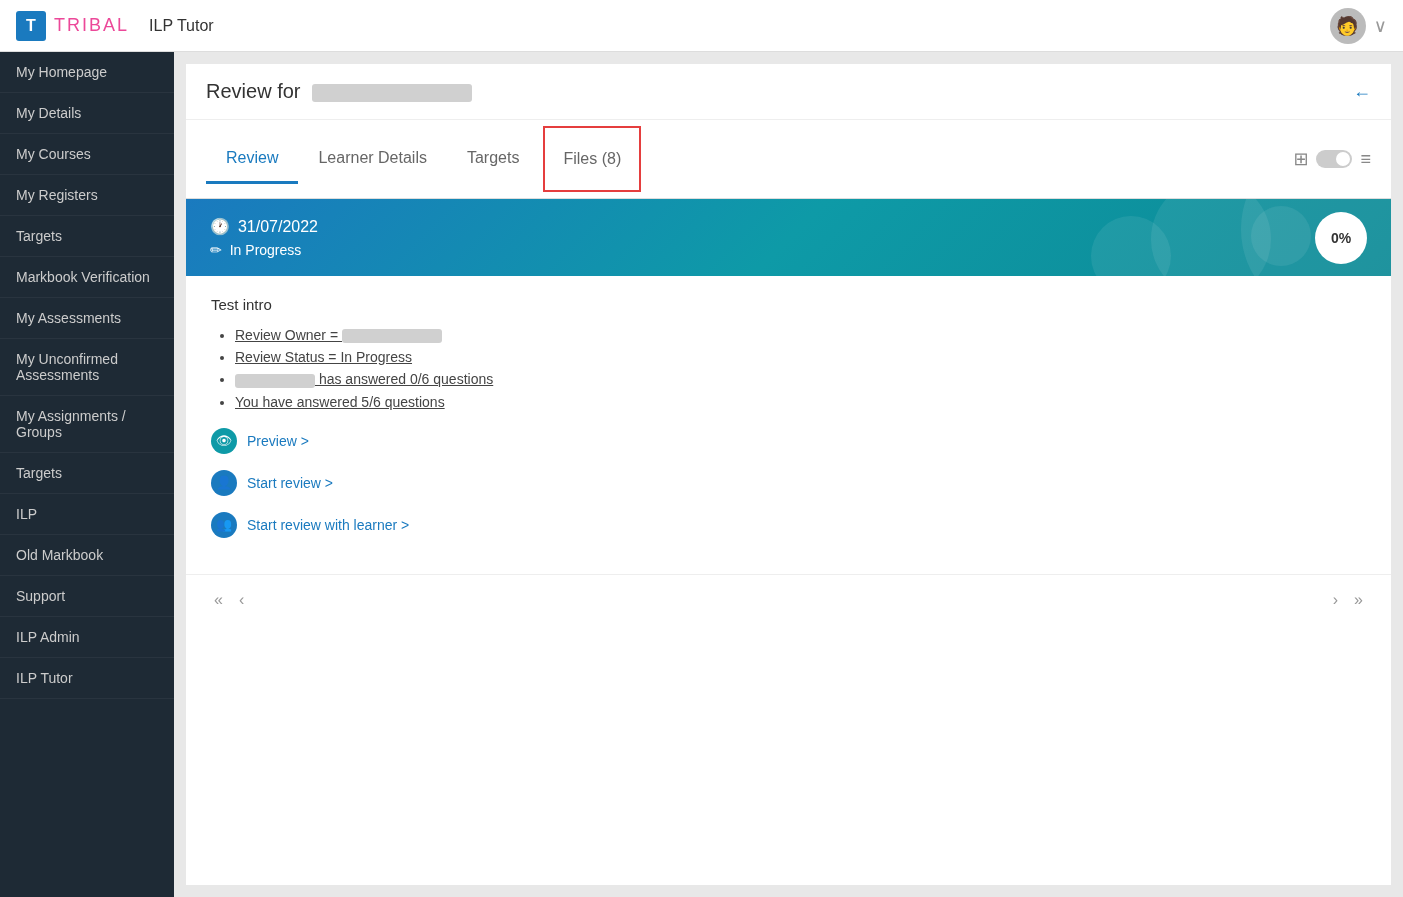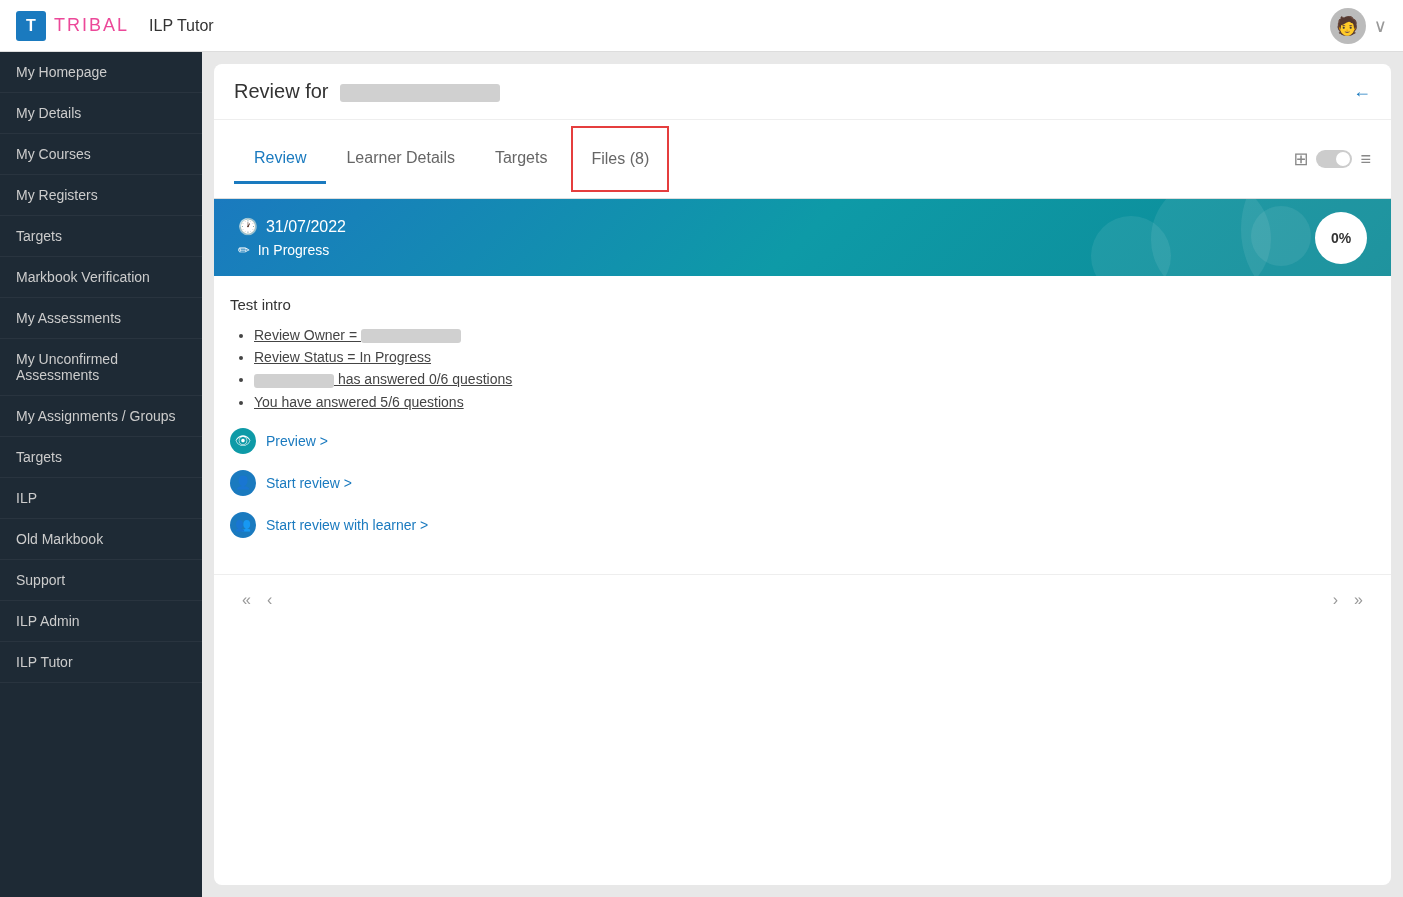--- a/index.html
+++ b/index.html
@@ -28,36 +28,36 @@
     }
     .header-chevron {
       font-size: 18px; color: #999; margin-left: 8px; cursor: pointer;
     }
 
     
     .main-layout { display: flex; flex: 1; overflow: hidden; }
 
     
     .sidebar {
-      width: 202px; background: #1e2a35; color: #ccc; flex-shrink: 0;
+      width: 174px; background: #1e2a35; color: #ccc; flex-shrink: 0;
       overflow-y: auto; display: flex; flex-direction: column;
     }
     .sidebar-item {
       padding: 12px 16px; cursor: pointer; font-size: 14px; color: #ccc;
       border-bottom: 1px solid rgba(255,255,255,0.05);
     }
 
     
     .content-area {
       flex: 1; background: #e8e8e8; overflow-y: auto; display: flex; flex-direction: column;
     }
 
     
     .review-panel {
-      background: #fff; margin: 12px; border-radius: 8px; flex: 1;
+      background: #fff; margin: 12px; border-radius: 0; flex: 1;
     }
 
     
     .review-header {
       display: flex; align-items: center; padding: 16px 20px; border-bottom: 1px solid #eee;
     }
     .review-title {
       font-size: 20px; font-weight: 400; color: #333; flex: 1;
     }
     .review-title-name {
@@ -115,21 +115,21 @@
       display: flex; align-items: center; gap: 8px; color: #fff; font-size: 14px;
     }
     .banner-percent {
       position: absolute; right: 24px; top: 50%; transform: translateY(-50%);
       width: 52px; height: 52px; background: #fff; border-radius: 50%;
       display: flex; align-items: center; justify-content: center;
       font-size: 14px; font-weight: 600; color: #333; z-index: 1;
     }
 
     
-    .review-body { padding: 20px 16px; }
+    .review-body { padding: 20px 25px; }
     .section-title { font-size: 15px; color: #333; margin-bottom: 14px; }
     .bullet-list { list-style: disc; padding-left: 24px; margin-bottom: 18px; }
     .bullet-list li { margin-bottom: 6px; color: #444; font-size: 14px; text-decoration: underline; }
     .blurred-text {
       display: inline-block; background: #d0d0d0; border-radius: 3px;
       height: 14px; vertical-align: middle;
     }
     .action-link {
       display: flex; align-items: center; gap: 10px; margin-bottom: 16px;
       color: #1a7abf; cursor: pointer; font-size: 14px;

